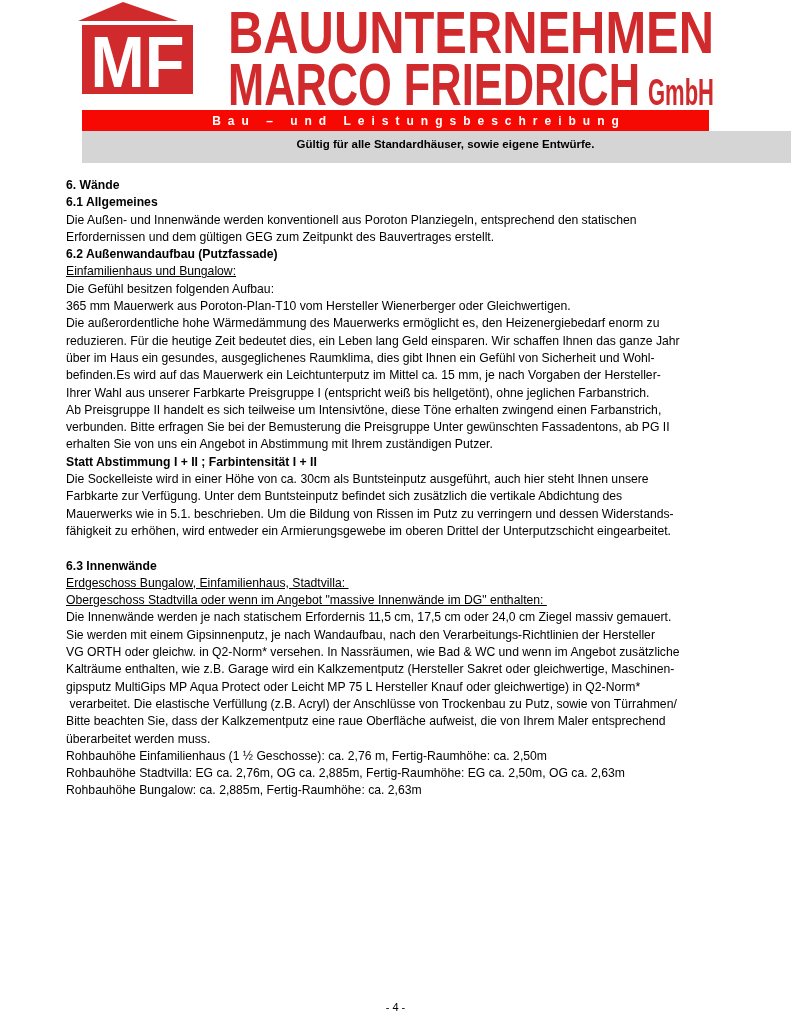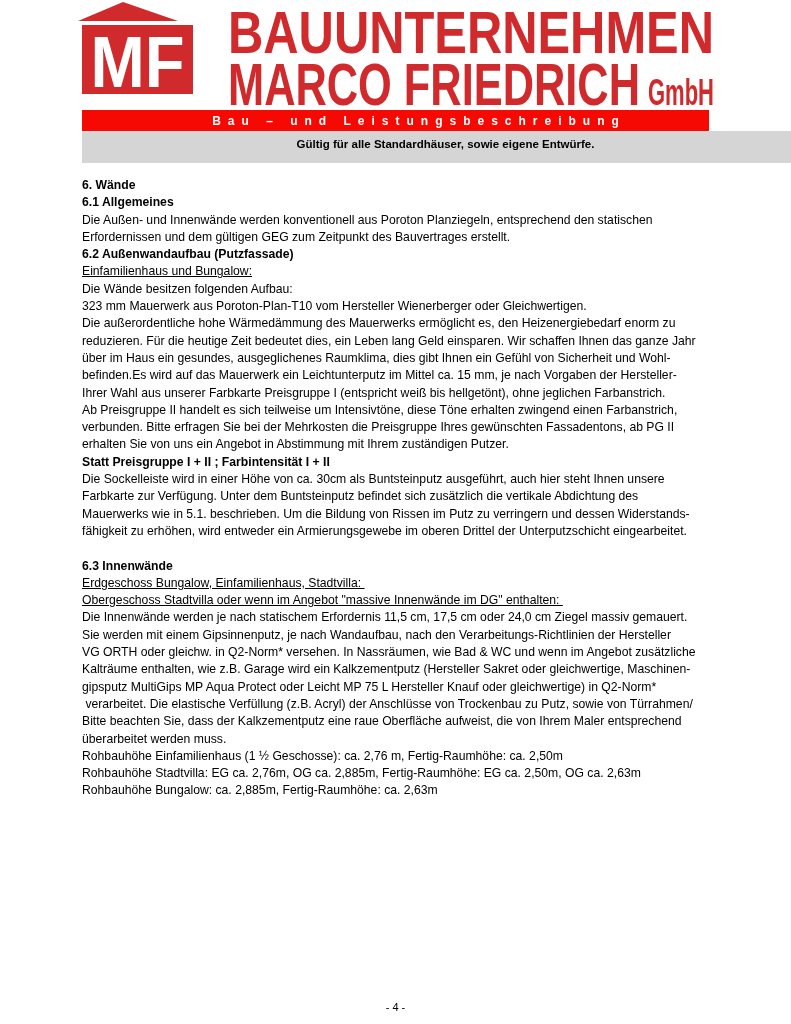--- a/index.html
+++ b/index.html
@@ -49,21 +49,21 @@
   .subband div {
     font-weight: bold;
     font-size: 11.5px;
     line-height: 15px;
     color: #000000;
   }
 
   
   .doc-body {
     position: absolute;
-    left: 82px; top: 177px;
+    left: 66px; top: 177px;
     width: 636px;
   }
   .line {
     font-size: 12.2px;
     line-height: 17.3px;
     white-space: pre-wrap;
     min-height: 17.3px;
   }
   .line.b { font-weight: bold; }
   .line.u { text-decoration: underline; }
@@ -103,31 +103,31 @@
     <div>Gültig für alle Standardhäuser, sowie eigene Entwürfe.</div>
   </div>
 
   <div class="doc-body">
       <div class="line b">6. Wände</div>
       <div class="line b">6.1 Allgemeines</div>
       <div class="line">Die Außen- und Innenwände werden konventionell aus Poroton Planziegeln, entsprechend den statischen</div>
       <div class="line">Erfordernissen und dem gültigen GEG zum Zeitpunkt des Bauvertrages erstellt.</div>
       <div class="line b">6.2 Außenwandaufbau (Putzfassade)</div>
       <div class="line u">Einfamilienhaus und Bungalow:</div>
-      <div class="line">Die Wände besitzen folgenden Aufbau:</div>
-      <div class="line">323 mm Mauerwerk aus Poroton-Plan-T10 vom Hersteller Wienerberger oder Gleichwertigen.</div>
+      <div class="line">Die Gefühl besitzen folgenden Aufbau:</div>
+      <div class="line">365 mm Mauerwerk aus Poroton-Plan-T10 vom Hersteller Wienerberger oder Gleichwertigen.</div>
       <div class="line">Die außerordentliche hohe Wärmedämmung des Mauerwerks ermöglicht es, den Heizenergiebedarf enorm zu</div>
       <div class="line">reduzieren. Für die heutige Zeit bedeutet dies, ein Leben lang Geld einsparen. Wir schaffen Ihnen das ganze Jahr</div>
       <div class="line">über im Haus ein gesundes, ausgeglichenes Raumklima, dies gibt Ihnen ein Gefühl von Sicherheit und Wohl-</div>
       <div class="line">befinden.Es wird auf das Mauerwerk ein Leichtunterputz im Mittel ca. 15 mm, je nach Vorgaben der Hersteller-</div>
       <div class="line">Ihrer Wahl aus unserer Farbkarte Preisgruppe I (entspricht weiß bis hellgetönt), ohne jeglichen Farbanstrich.</div>
       <div class="line">Ab Preisgruppe II handelt es sich teilweise um Intensivtöne, diese Töne erhalten zwingend einen Farbanstrich,</div>
-      <div class="line">verbunden. Bitte erfragen Sie bei der Mehrkosten die Preisgruppe Ihres gewünschten Fassadentons, ab PG II</div>
+      <div class="line">verbunden. Bitte erfragen Sie bei der Bemusterung die Preisgruppe Unter gewünschten Fassadentons, ab PG II</div>
       <div class="line">erhalten Sie von uns ein Angebot in Abstimmung mit Ihrem zuständigen Putzer.</div>
-      <div class="line b">Statt Preisgruppe I + II ; Farbintensität I + II</div>
+      <div class="line b">Statt Abstimmung I + II ; Farbintensität I + II</div>
       <div class="line">Die Sockelleiste wird in einer Höhe von ca. 30cm als Buntsteinputz ausgeführt, auch hier steht Ihnen unsere</div>
       <div class="line">Farbkarte zur Verfügung. Unter dem Buntsteinputz befindet sich zusätzlich die vertikale Abdichtung des</div>
       <div class="line">Mauerwerks wie in 5.1. beschrieben. Um die Bildung von Rissen im Putz zu verringern und dessen Widerstands-</div>
       <div class="line">fähigkeit zu erhöhen, wird entweder ein Armierungsgewebe im oberen Drittel der Unterputzschicht eingearbeitet.</div>
       <div class="line">&nbsp;</div>
       <div class="line b">6.3 Innenwände</div>
       <div class="line u">Erdgeschoss Bungalow, Einfamilienhaus, Stadtvilla: </div>
       <div class="line u">Obergeschoss Stadtvilla oder wenn im Angebot "massive Innenwände im DG" enthalten: </div>
       <div class="line">Die Innenwände werden je nach statischem Erfordernis 11,5 cm, 17,5 cm oder 24,0 cm Ziegel massiv gemauert.</div>
       <div class="line">Sie werden mit einem Gipsinnenputz, je nach Wandaufbau, nach den Verarbeitungs-Richtlinien der Hersteller</div>

